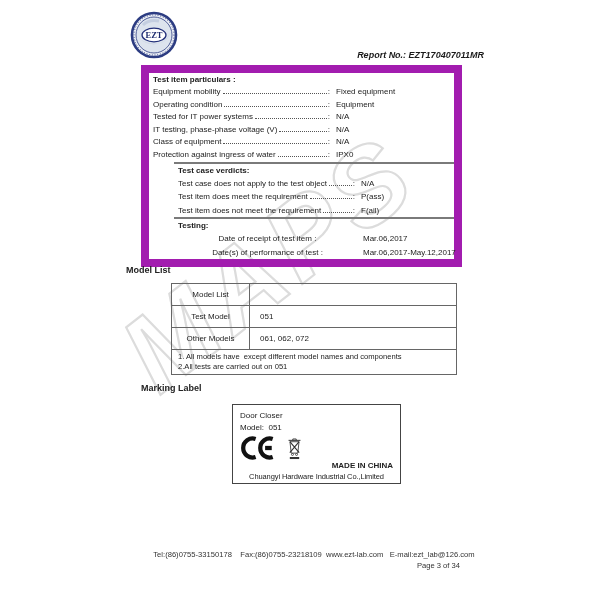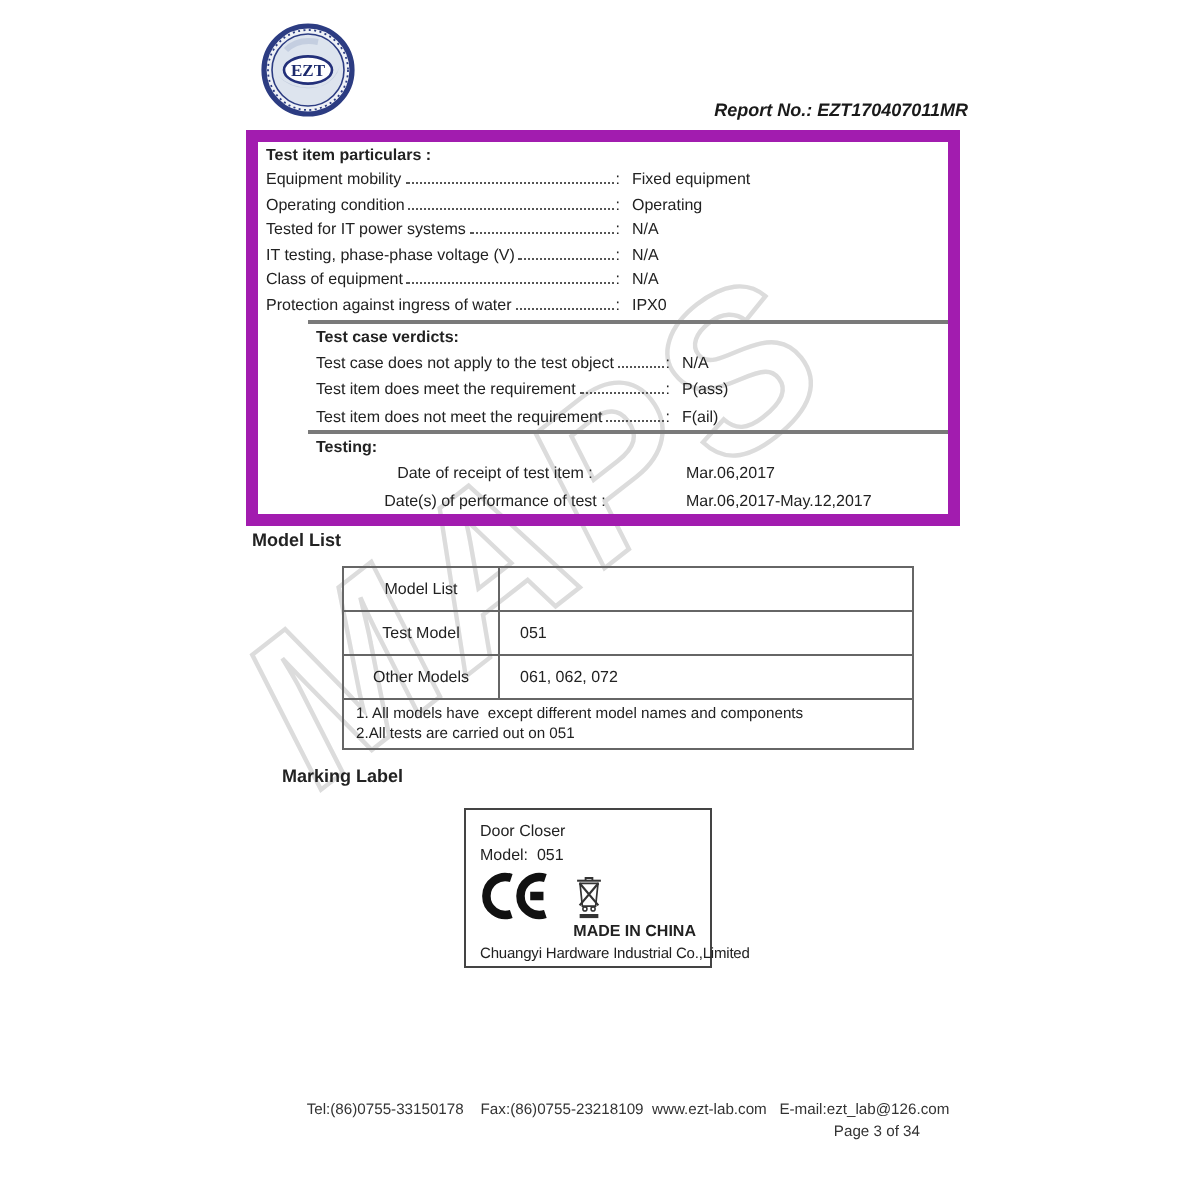--- a/index.html
+++ b/index.html
@@ -7,21 +7,21 @@
         font-family:"Liberation Sans",sans-serif;color:#222;}
   .layer-content{position:relative;z-index:2;}
   .watermark{position:absolute;left:55px;top:115px;z-index:1;pointer-events:none;}
 
   
   .logo{position:absolute;left:130px;top:11px;width:48px;height:48px;}
   .report-no{position:absolute;left:127px;top:50px;width:357px;text-align:right;
              font-size:9px;font-weight:bold;font-style:italic;color:#1a1a1a;}
 
   
-  .main-table{position:absolute;left:123px;top:65px;width:357px;border:6px solid #a21caf;
+  .main-table{position:absolute;left:141px;top:65px;width:321px;border:8px solid #a21caf;
               box-sizing:border-box;background:transparent;}
   .sec{padding:0;}
   .sec + .sec{border-top:2px solid #7a7a7a;margin-left:25px;}
   .sec-title{font-weight:bold;font-size:8px;line-height:12px;height:12px;padding:1px 0 0 4px;}
   .t-row{display:flex;font-size:8px;align-items:baseline;padding-left:4px;}
   .sec-a .t-row{height:12.6px;line-height:12.6px;}
   .sec-b .t-row{height:13.6px;line-height:13.6px;}
   .sec-c .t-row{height:13.4px;line-height:13.4px;}
   .t-lbl{flex:0 0 177px;display:flex;align-items:baseline;white-space:nowrap;overflow:hidden;}
   .t-txt{white-space:nowrap;}
@@ -36,21 +36,21 @@
                box-sizing:border-box;font-size:8px;background:transparent;}
   .m-row{display:flex;border-bottom:1px solid #666;height:21px;align-items:stretch;}
   .m-left{flex:0 0 77px;border-right:1px solid #666;display:flex;align-items:center;
           justify-content:center;text-align:center;}
   .m-right{flex:1;display:flex;align-items:center;padding-left:10px;white-space:pre;}
   .m-notes{padding:2px 6px 3px 6px;font-size:7.6px;line-height:9.6px;}
   .m-note{white-space:pre-wrap;}
 
   
   .mark-label{position:absolute;left:141px;top:383px;font-size:9px;font-weight:bold;}
-  .mark-box{position:absolute;left:232px;top:404px;width:124px;height:80px;
+  .mark-box{position:absolute;left:232px;top:404px;width:169px;height:80px;
             border:1.3px solid #444;box-sizing:border-box;padding:5px 7px 3px 7px;font-size:8px;}
   .mb-line{line-height:11.5px;white-space:pre;}
   .mb-icons{display:flex;align-items:center;gap:10px;margin-top:3px;height:24px;}
   .mb-origin{text-align:right;font-weight:bold;font-size:8px;line-height:9px;margin-top:1px;}
   .mb-company{font-size:7.5px;line-height:10px;margin-top:2px;text-align:center;
               white-space:nowrap;letter-spacing:-0.1px;}
 
   
   .footer-contact{position:absolute;left:14px;top:550px;width:600px;text-align:center;
                   font-size:7.6px;white-space:pre;color:#333;}
@@ -91,21 +91,21 @@
               <span class="colon">:</span>
             </span>
           <span class="t-val">Fixed equipment</span>
         </div>
         <div class="t-row">
           <span class="t-lbl">
               <span class="t-txt">Operating condition</span>
               <span class="dots"></span>
               <span class="colon">:</span>
             </span>
-          <span class="t-val">Operating</span>
+          <span class="t-val">Equipment</span>
         </div>
         <div class="t-row">
           <span class="t-lbl">
               <span class="t-txt">Tested for IT power systems</span>
               <span class="dots"></span>
               <span class="colon">:</span>
             </span>
           <span class="t-val">N/A</span>
         </div>
         <div class="t-row">

